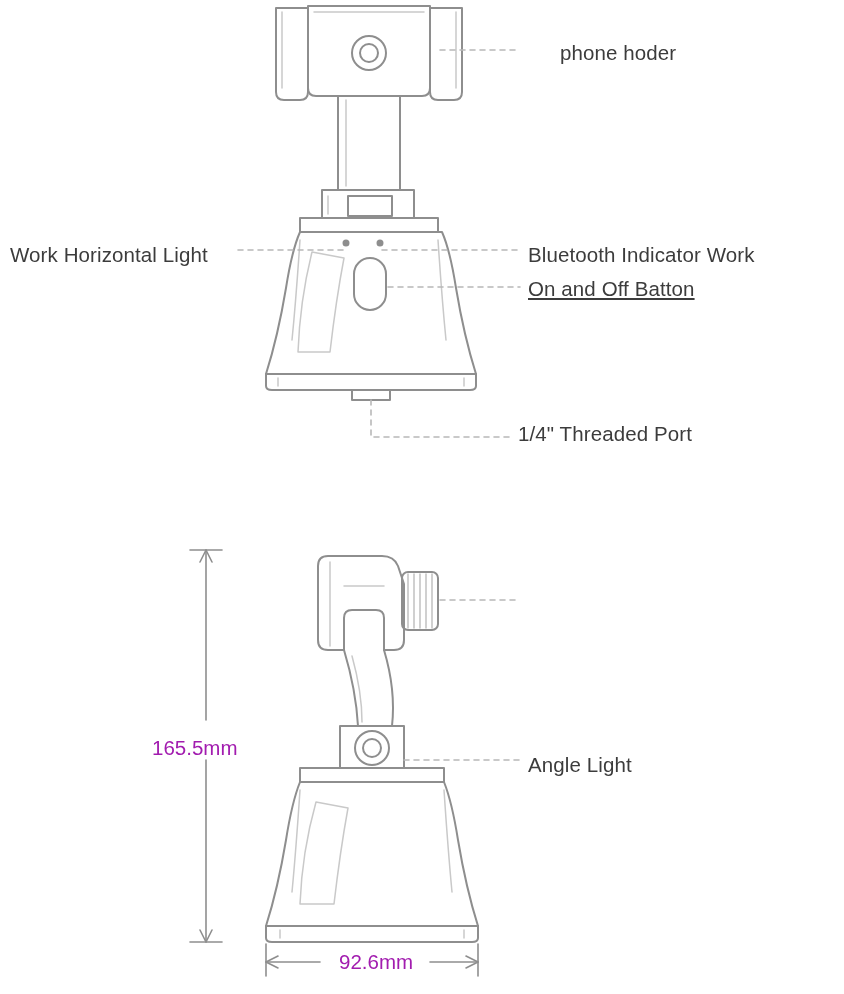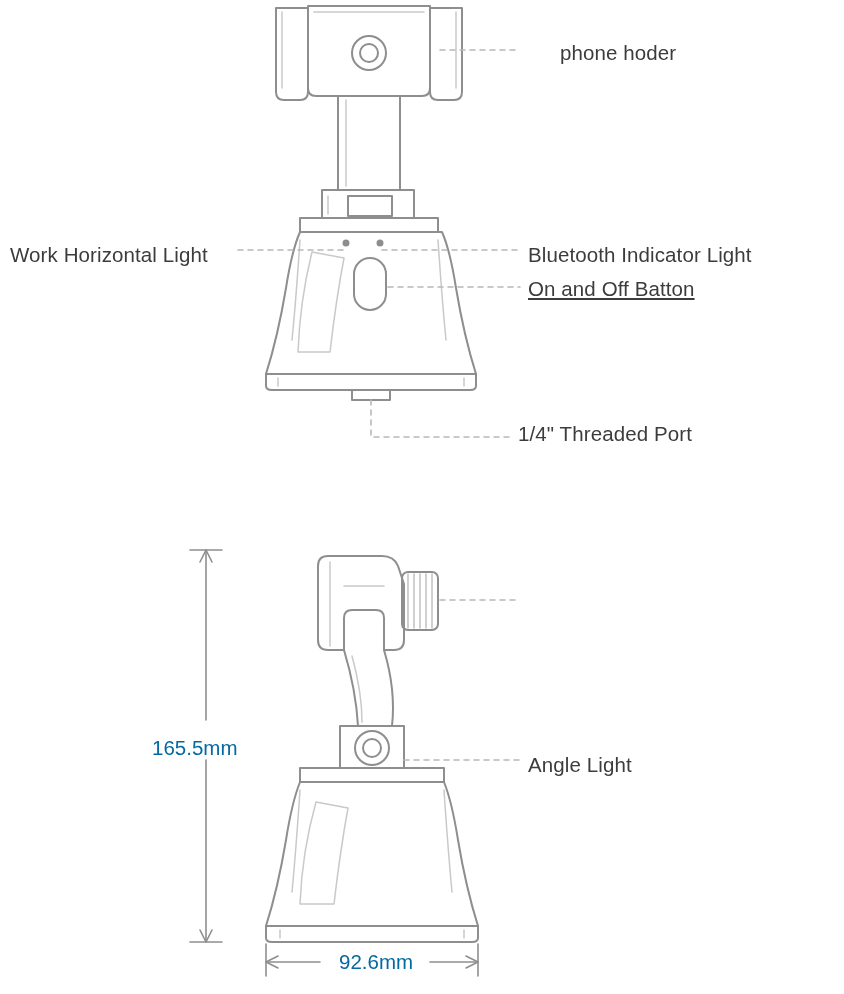--- a/index.html
+++ b/index.html
@@ -30,21 +30,21 @@
   .callout-label {
     position: absolute;
     font-size: 20.5px;
     color: #3c3c3c;
     white-space: nowrap;
     letter-spacing: 0.1px;
   }
   .dim-label {
     position: absolute;
     font-size: 20.5px;
-    color: #0369a1;
+    color: #a21caf;
     white-space: nowrap;
   }
 </style>
 </head>
 <body>
 
 <div class="stage">
 
   <svg class="diagram" viewBox="0 0 844 994">
     <g fill="none" stroke="#8e8e8e" stroke-width="2" stroke-linejoin="round" stroke-linecap="round">
@@ -161,21 +161,21 @@
         <path d="M466 956 L478 962 L466 968" fill="none"></path>
       </g>
 
     </g>
   </svg>
 
   <div class="callout-label" style="left:560px; top:41px;">phone hoder</div>
 
   <div class="callout-label" style="left:10px; top:243px;">Work Horizontal Light</div>
 
-  <div class="callout-label" style="left:528px; top:243px;">Bluetooth Indicator Light</div>
+  <div class="callout-label" style="left:528px; top:243px;">Bluetooth Indicator Work</div>
 
   <div class="callout-label" style="left:528px; top:277px;text-decoration:underline;">On and Off Batton</div>
 
   <div class="callout-label" style="left:518px; top:422px;">1/4" Threaded Port</div>
 
 
   <div class="callout-label" style="left:528px; top:753px;">Angle Light</div>
 
   <div class="dim-label" style="left:152px; top:736px;">165.5mm</div>
 

